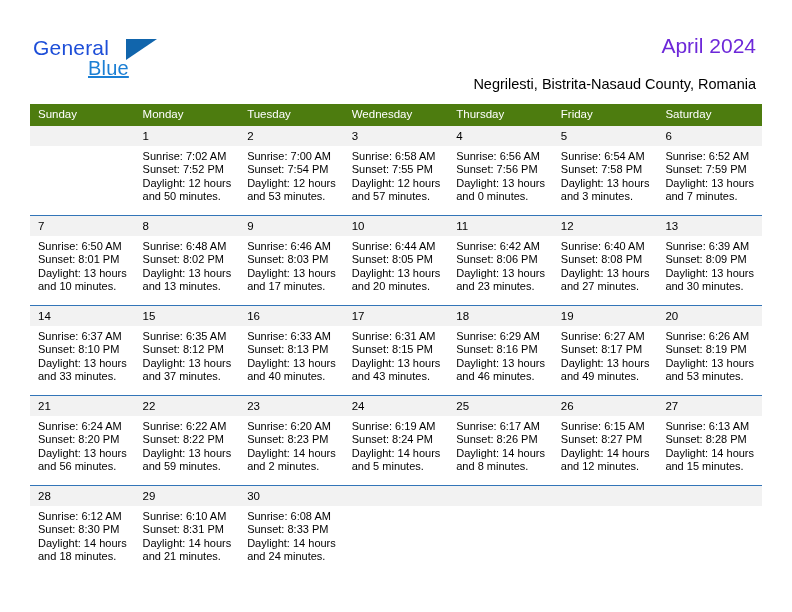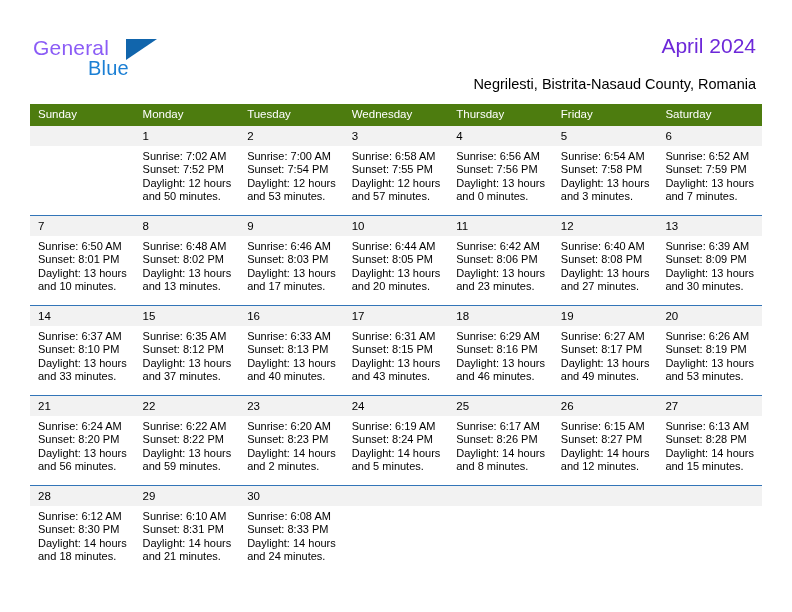--- a/index.html
+++ b/index.html
@@ -35,31 +35,32 @@
     top: 36px;
     width: 200px;
     height: 50px;
   }
   .brand-general {
     position: absolute;
     left: 0;
     top: 0;
     font-size: 21px;
     letter-spacing: 0.2px;
-    color: #8b5cf6;
+    color: #1d4ed8;
     font-family: "Liberation Sans", sans-serif;
   }
   .brand-blue {
     position: absolute;
     left: 55px;
     top: 21px;
     font-size: 20px;
     letter-spacing: 0.2px;
     color: #1b7fd4;
     font-family: "Liberation Sans", sans-serif;
+    text-decoration: underline;
   }
   .brand-triangle {
     position: absolute;
     left: 93px;
     top: 3px;
     width: 0;
     height: 0;
     border-left: 31px solid #1165ac;
     border-bottom: 21px solid transparent;
   }

